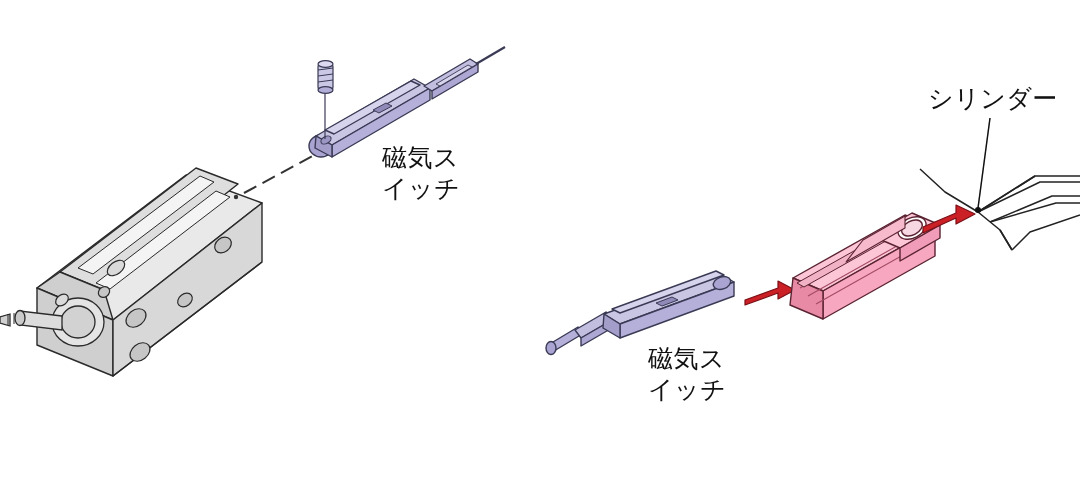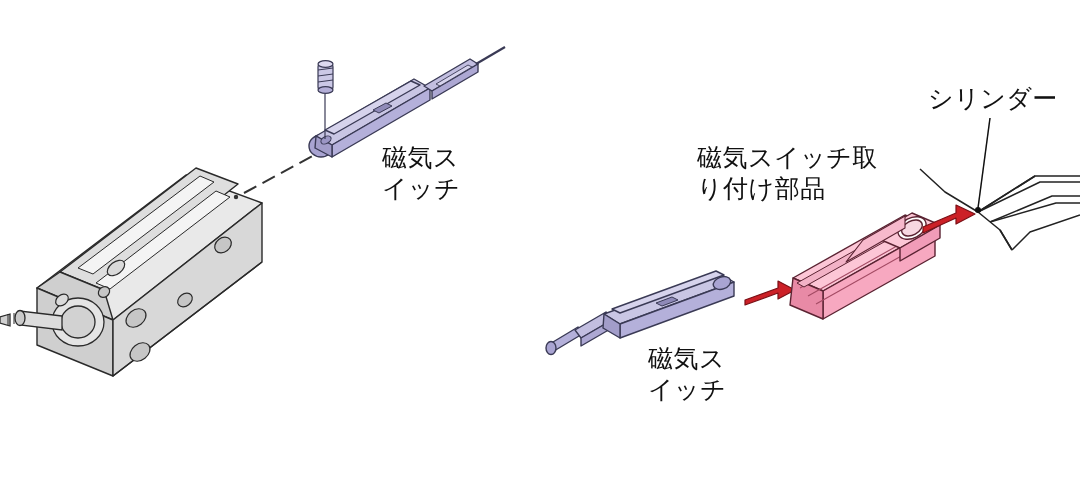--- a/index.html
+++ b/index.html
@@ -183,21 +183,19 @@
 
     <g>
       <line x1="990" y1="118" x2="978" y2="208" stroke="#111" stroke-width="1.5"></line>
       <circle cx="978" cy="210" r="3" fill="#111"></circle>
     </g>
   </svg>
 
   <div class="lbl" style="left:382px;top:142px;">磁気ス
 イッチ</div>
 
-  <div class="lbl" style="left:697px;top:142px;">磁気スイッチ取
-り付け部品</div>
 
   <div class="lbl" style="left:928px;top:83px;">シリンダー</div>
 
   <div class="lbl" style="left:648px;top:343px;">磁気ス
 イッチ</div>
 
 </div>
 
 </body></html>

